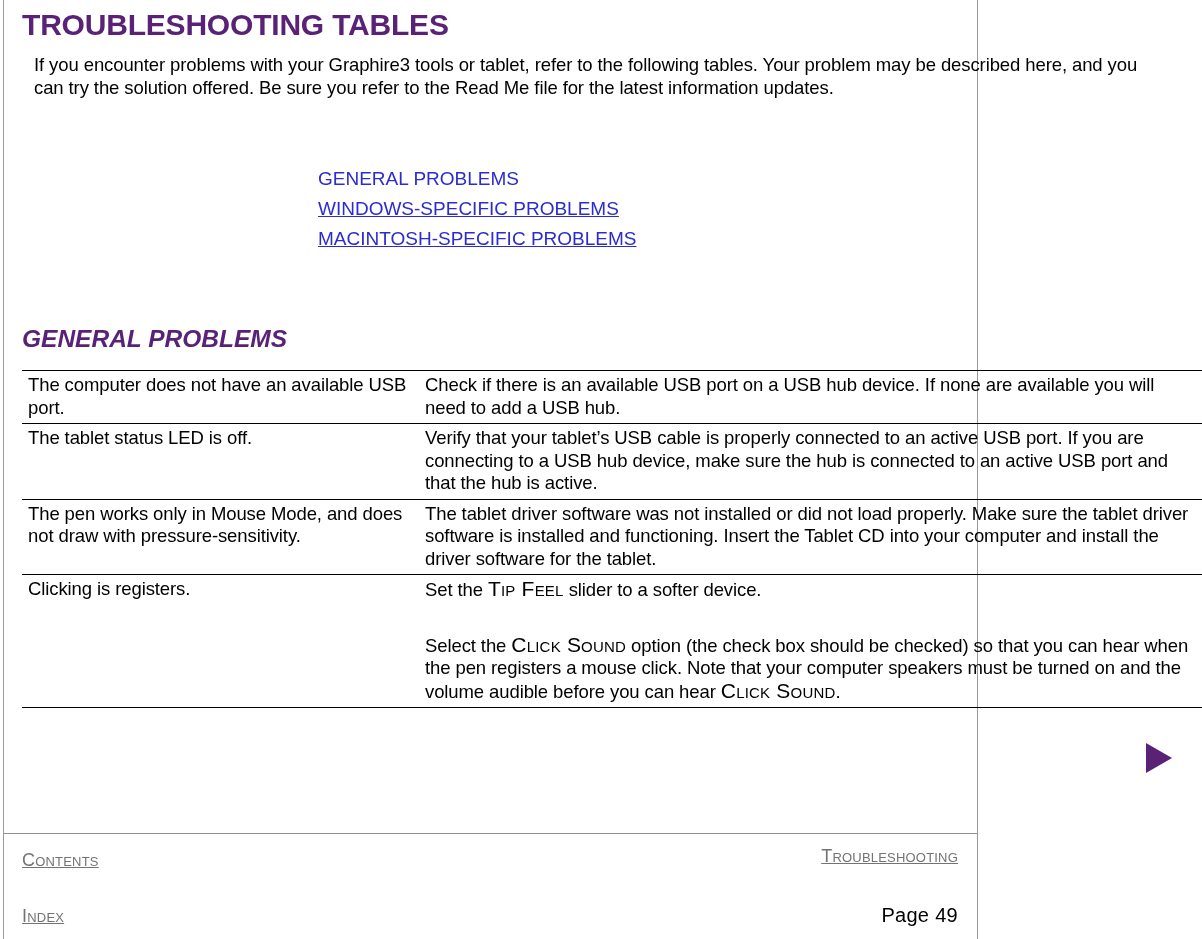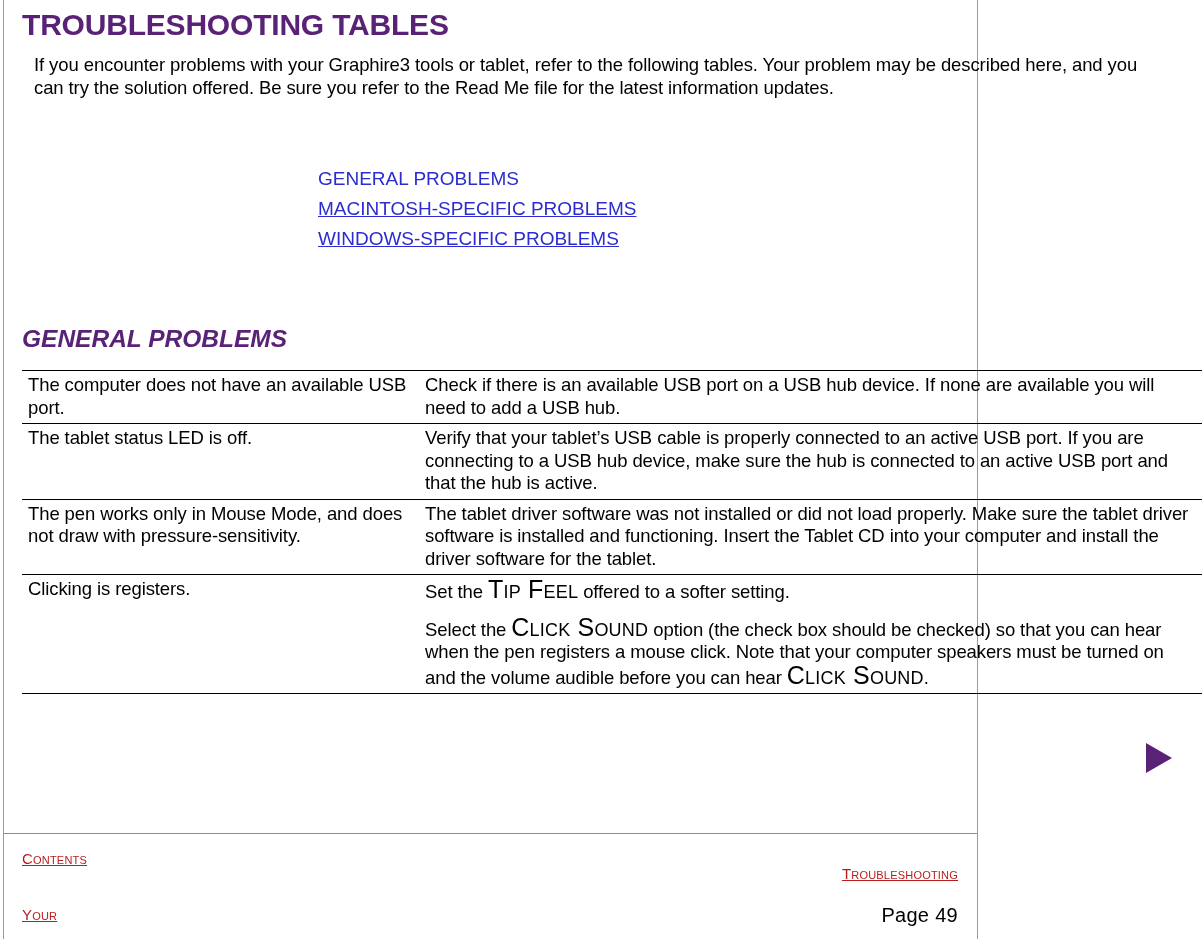--- a/index.html
+++ b/index.html
@@ -106,25 +106,25 @@
     border-top: 1.4px solid #000;
     letter-spacing: -0.1px;
   }
   table.trouble tr.first-row td { border-top: 1.4px solid #000; }
   table.trouble tr.last-row td { border-bottom: 1.4px solid #000; }
   td.col-problem { width: 385px; padding-left: 8px; }
   td.col-solution { width: 773px; padding-left: 10px; }
 
   .sc {
     font-variant: small-caps;
-    font-size: 25px;
+    font-size: 21px;
     letter-spacing: 0.2px;
   }
 
-  .para-gap { margin-top: 12px; display: block; }
+  .para-gap { margin-top: 32px; display: block; }
 
   .next-arrow {
     position: absolute;
     left: 1146px;
     top: 743px;
     width: 0; height: 0;
     border-top: 15px solid transparent;
     border-bottom: 15px solid transparent;
     border-left: 26px solid #5a2277;
   }
@@ -138,29 +138,29 @@
     background: #8f8f8f;
   }
 
   .footer {
     position: absolute;
     left: 0; right: 0;
     top: 840px;
     height: 99px;
   }
   .footer a {
-    color: #b91c1c;
+    color: #737373;
     text-decoration: underline;
     font-variant: small-caps;
-    font-size: 15px;
+    font-size: 18px;
     letter-spacing: 0.2px;
   }
   .footer-contents { position: absolute; left: 22px; top: 10px; }
   .footer-index    { position: absolute; left: 22px; top: 66px; }
-  .footer-chapter  { position: absolute; right: 22px; top: 25px; }
+  .footer-chapter  { position: absolute; right: 22px; top: 6px; }
   .footer-page {
     position: absolute;
     right: 22px; top: 64px;
     font-size: 20px;
     color: #000;
     letter-spacing: 0.3px;
   }
 </style>
 </head>
 <body>
@@ -170,22 +170,22 @@
   <div class="page-frame-left"></div>
   <div class="page-frame-right"></div>
 
   <div class="content">
     <h1 class="doc-title">TROUBLESHOOTING TABLES</h1>
     <p class="intro">If you encounter problems with your Graphire3 tools or tablet, refer to the following tables.  Your problem may be described here, and you can try the solution offered.  Be sure you refer to the Read Me file for the latest information updates.</p>
   </div>
 
   <div class="link-list">
     <span class="link-row"><a class="no-underline" href="#">GENERAL PROBLEMS</a></span>
+    <span class="link-row"><a href="#">WINDOWS-SPECIFIC PROBLEMS</a></span>
     <span class="link-row"><a href="#">MACINTOSH-SPECIFIC PROBLEMS</a></span>
-    <span class="link-row"><a href="#">WINDOWS-SPECIFIC PROBLEMS</a></span>
   </div>
 
   <h2 class="section-title">GENERAL PROBLEMS</h2>
 
   <table class="trouble">
     <tbody>
       <tr class="first-row">
         <td class="col-problem">The computer does not have an available USB port.</td>
         <td class="col-solution">Check if there is an available USB port on a USB hub device.  If none are available you will need to add a USB hub.</td>
       </tr>
@@ -193,32 +193,32 @@
         <td class="col-problem">The tablet status LED is off.</td>
         <td class="col-solution">Verify that your tablet’s USB cable is properly connected to an active USB port.  If you are connecting to a USB hub device, make sure the hub is connected to an active USB port and that the hub is active.</td>
       </tr>
       <tr>
         <td class="col-problem">The pen works only in Mouse Mode, and does not draw with pressure-sensitivity.</td>
         <td class="col-solution">The tablet driver software was not installed or did not load properly. Make sure the tablet driver software is installed and functioning.  Insert the Tablet CD into your computer and install the driver software for the tablet.</td>
       </tr>
       <tr class="last-row">
         <td class="col-problem">Clicking is registers.</td>
         <td class="col-solution">
-          <span><span>Set the </span><span class="sc">Tip Feel</span><span> offered to a softer setting.</span></span>
+          <span><span>Set the </span><span class="sc">Tip Feel</span><span> slider to a softer device.</span></span>
           <span class="para-gap"><span>Select the </span><span class="sc">Click Sound</span><span> option (the check box should be checked) so that you can hear when the pen registers a mouse click.  Note that your computer speakers must be turned on and the volume audible before you can hear </span><span class="sc">Click Sound</span><span>.</span></span>
         </td>
       </tr>
     </tbody>
   </table>
 
   <div class="next-arrow"></div>
 
   <div class="footer-rule"></div>
 
   <div class="footer">
     <a class="footer-contents" href="#">Contents</a>
-    <a class="footer-index" href="#">Your</a>
+    <a class="footer-index" href="#">Index</a>
     <a class="footer-chapter" href="#">Troubleshooting</a>
     <div class="footer-page">Page  49</div>
 
   </div>
 
 </div>
 
 </body></html>

